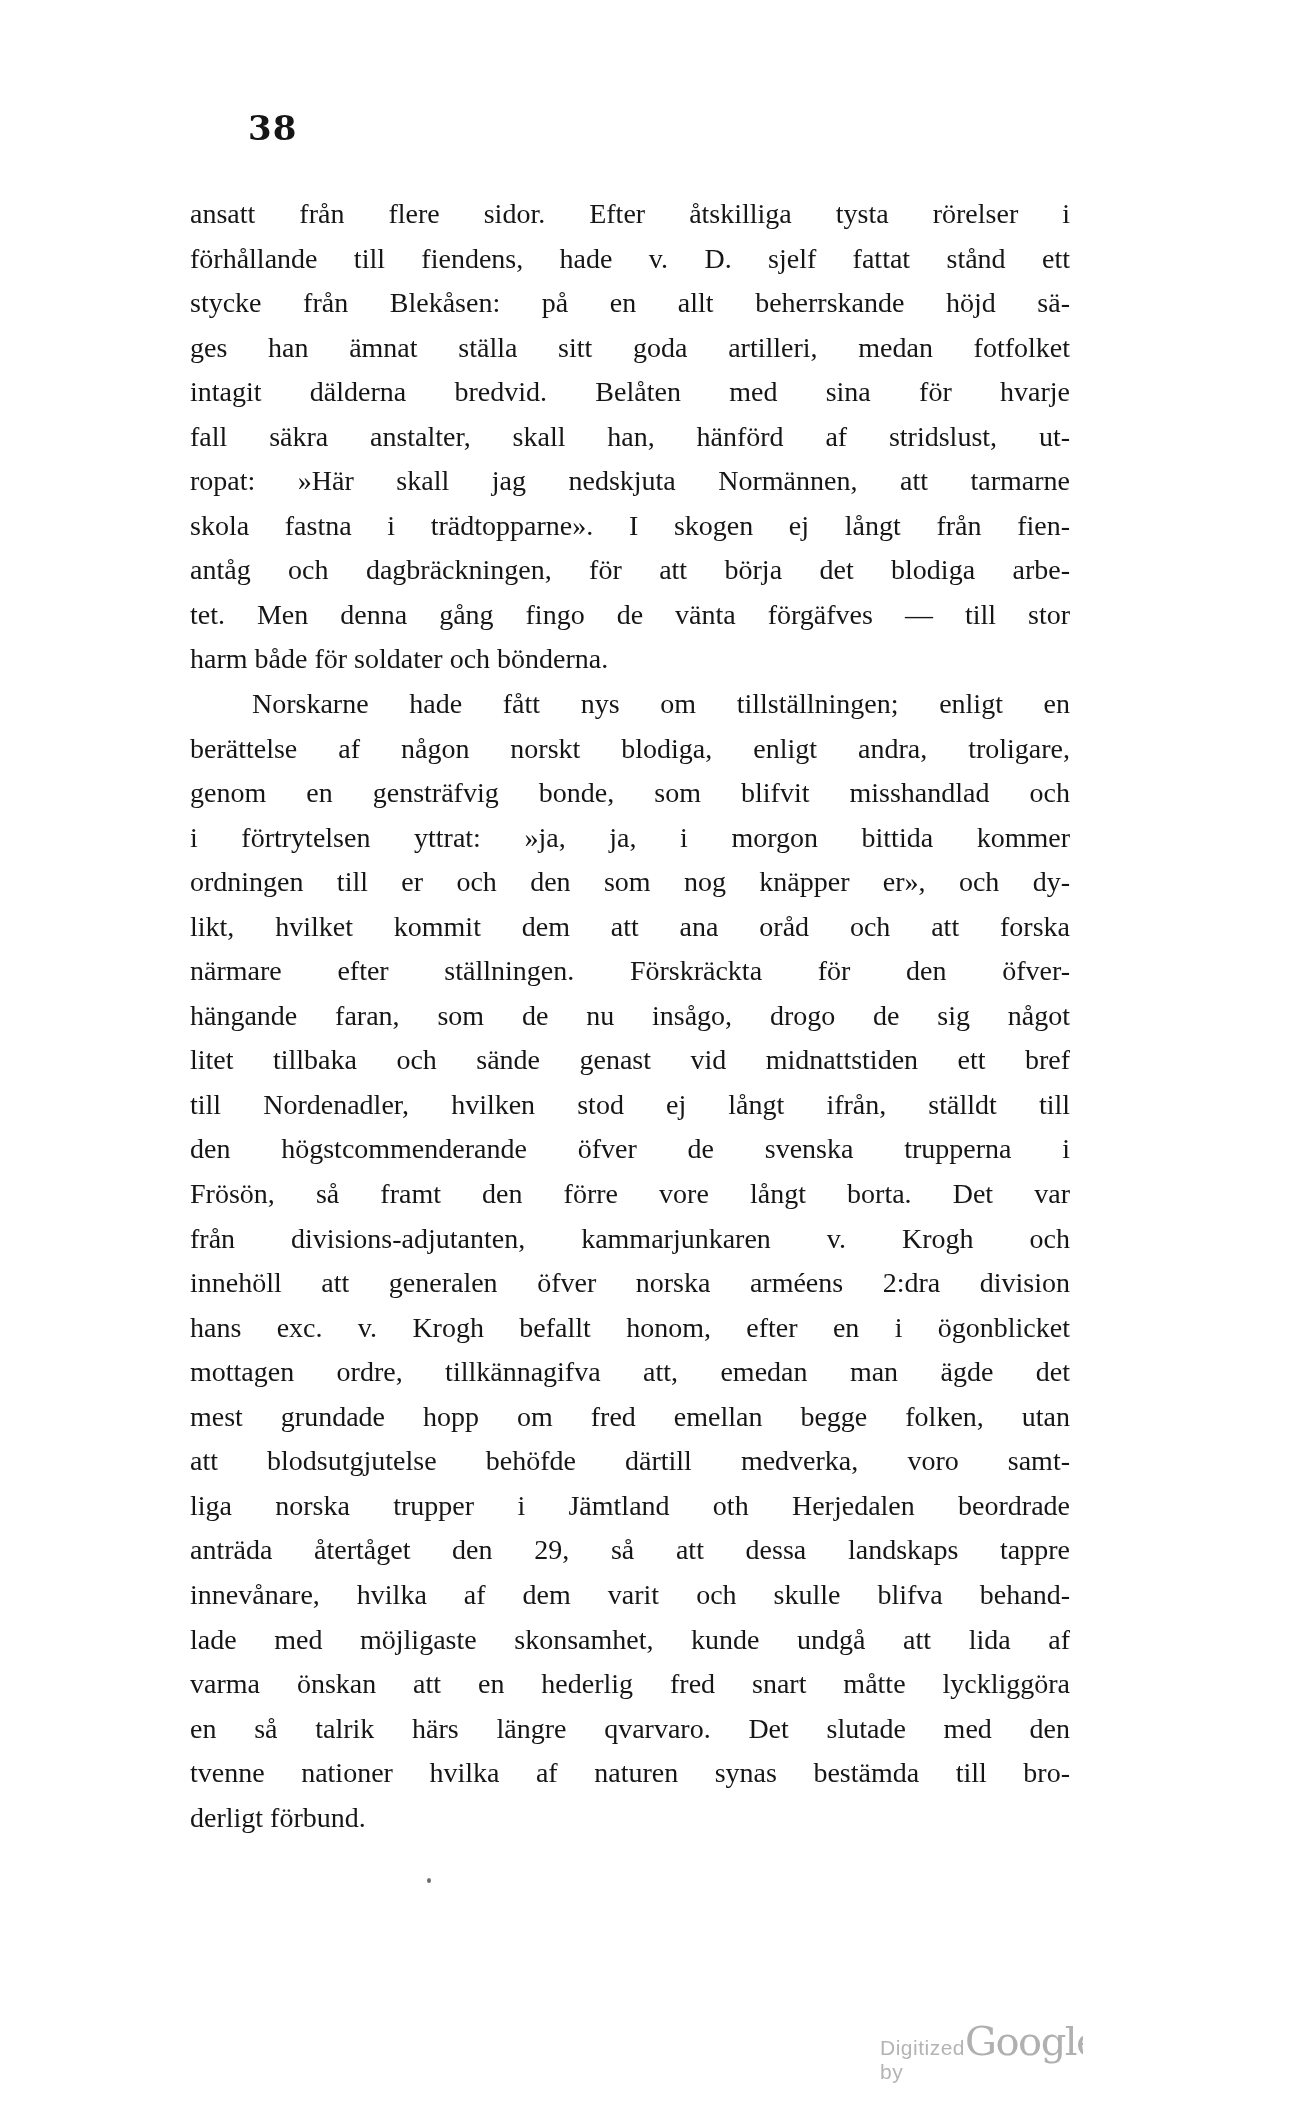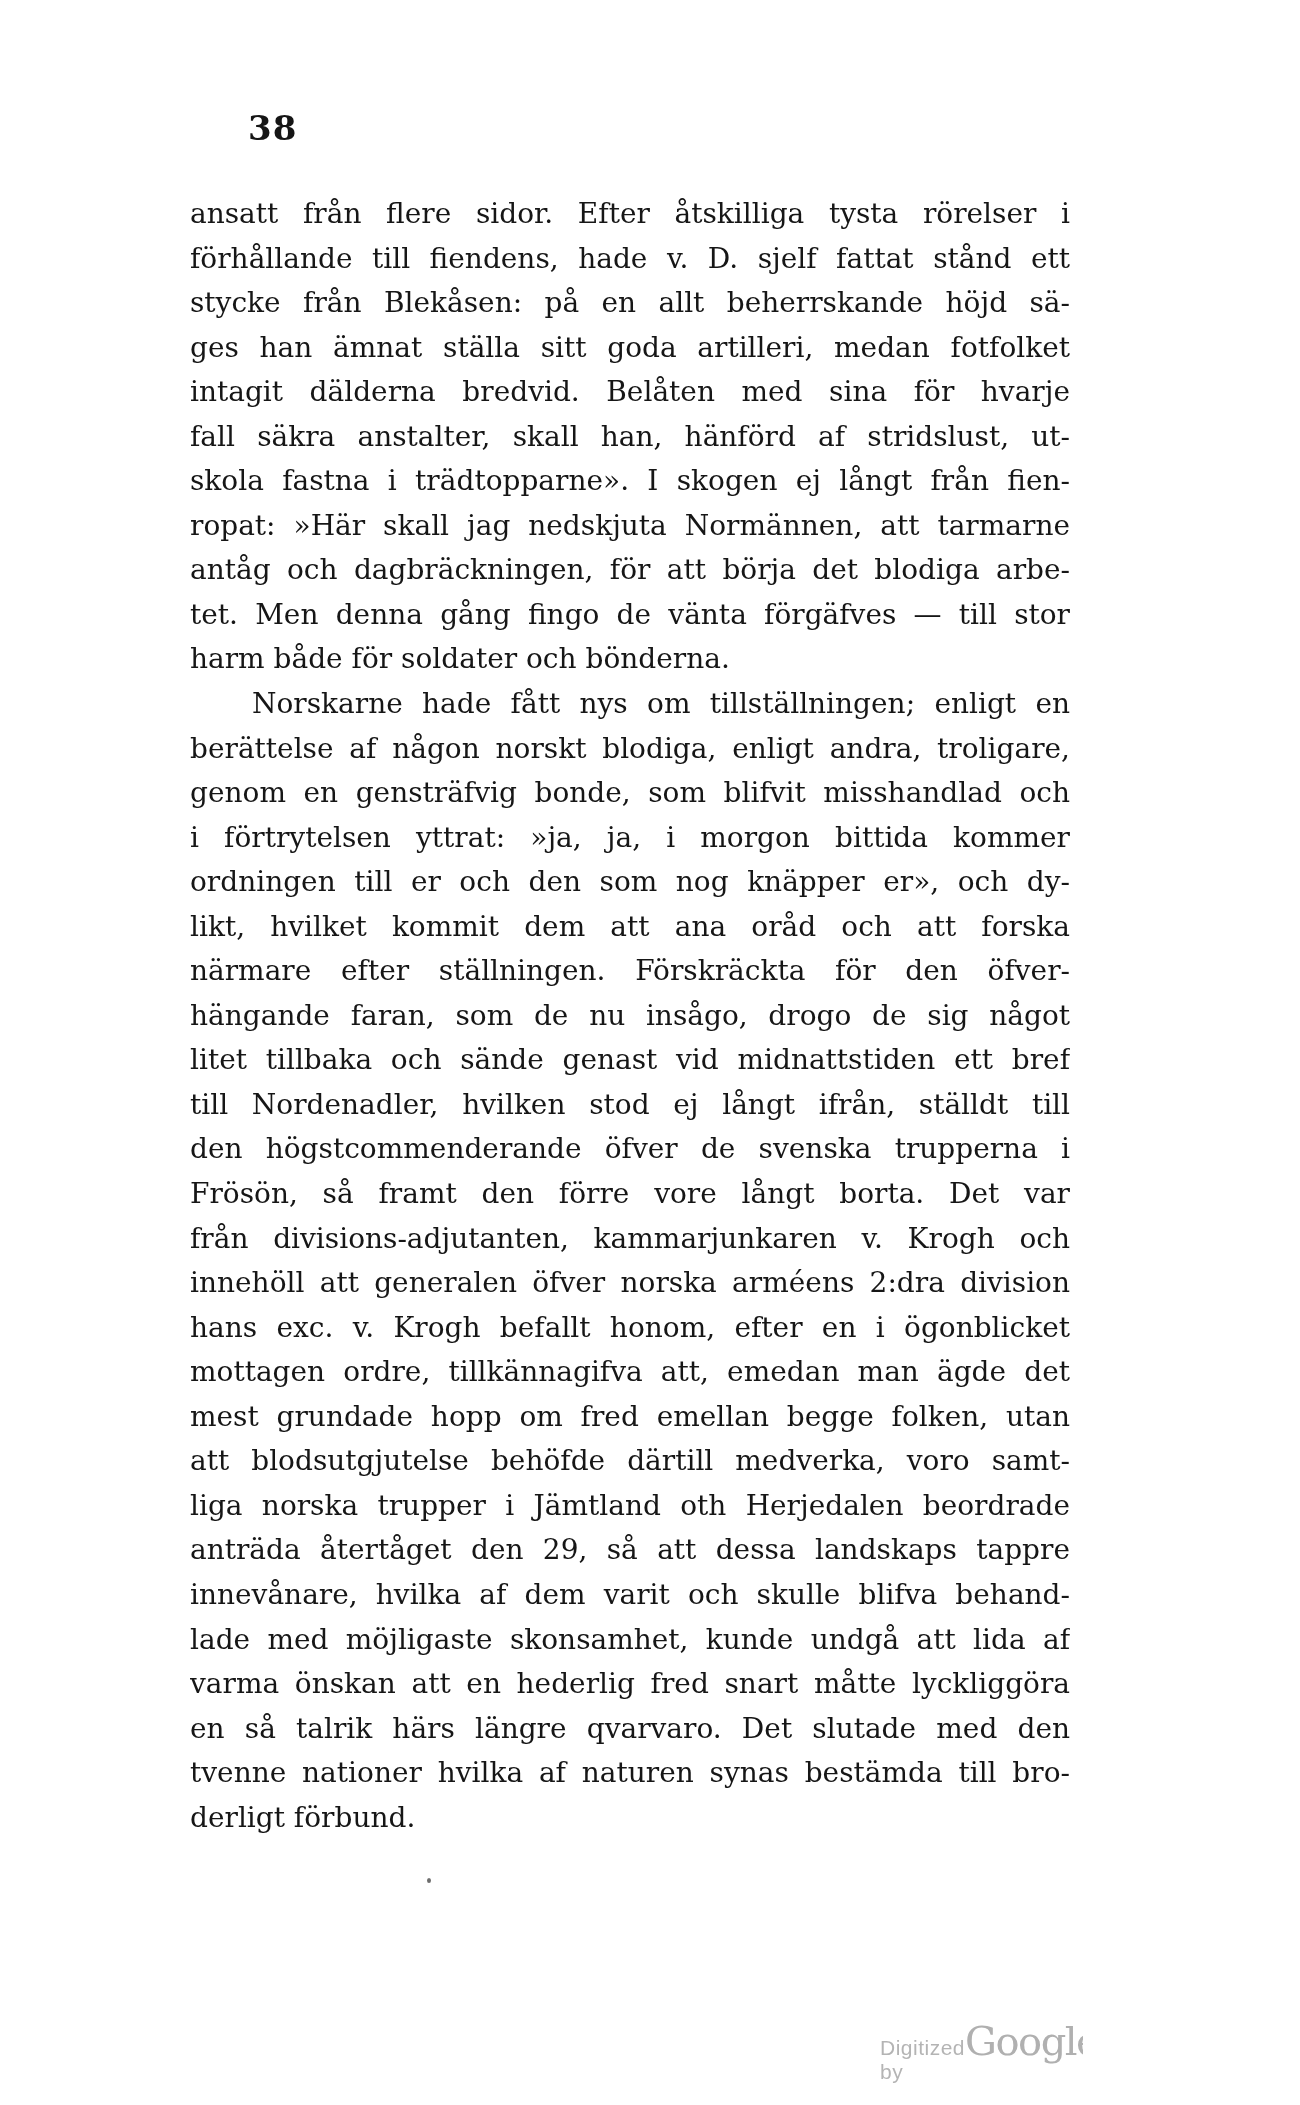--- a/index.html
+++ b/index.html
@@ -33,20 +33,21 @@
     font-size: 28px;
   }
   .line {
     height: 44.55px;
     line-height: 44.55px;
     text-align: justify;
     text-align-last: justify;
     -moz-text-align-last: justify;
     white-space: nowrap; 
     overflow: visible;
+    font-family: Liberation Serif, serif;
   }
   
   .line { white-space: normal; overflow: hidden; }
   .line.pend {
     text-align-last: left;
     -moz-text-align-last: left;
   }
   .line.indent {
     text-indent: 62px;
   }
@@ -88,22 +89,22 @@
 
   <div class="pagenum">38</div>
 
   <div class="textblock">
       <div class="line">ansatt från flere sidor.  Efter åtskilliga tysta rörelser i</div>
       <div class="line">förhållande till fiendens, hade v. D. sjelf fattat stånd ett</div>
       <div class="line">stycke från Blekåsen: på en allt beherrskande höjd sä-</div>
       <div class="line">ges han ämnat ställa sitt goda artilleri, medan fotfolket</div>
       <div class="line">intagit dälderna bredvid.  Belåten med sina för hvarje</div>
       <div class="line">fall säkra anstalter, skall han, hänförd af stridslust, ut-</div>
+      <div class="line">ropat: »Här skall jag nedskjuta Normännen, att tarmarne</div>
       <div class="line">skola fastna i trädtopparne».  I skogen ej långt från fien-</div>
-      <div class="line">ropat: »Här skall jag nedskjuta Normännen, att tarmarne</div>
       <div class="line">antåg och dagbräckningen, för att börja det blodiga arbe-</div>
       <div class="line">tet.  Men denna gång fingo de vänta förgäfves — till stor</div>
       <div class="line pend">harm både för soldater och bönderna.</div>
       <div class="line indent">Norskarne hade fått nys om tillställningen; enligt en</div>
       <div class="line">berättelse af någon norskt blodiga, enligt andra, troligare,</div>
       <div class="line">genom en gensträfvig bonde, som blifvit misshandlad och</div>
       <div class="line">i förtrytelsen yttrat: »ja, ja, i morgon bittida kommer</div>
       <div class="line">ordningen till er och den som nog knäpper er», och dy-</div>
       <div class="line">likt, hvilket kommit dem att ana oråd och att forska</div>
       <div class="line">närmare efter ställningen.  Förskräckta för den öfver-</div>

